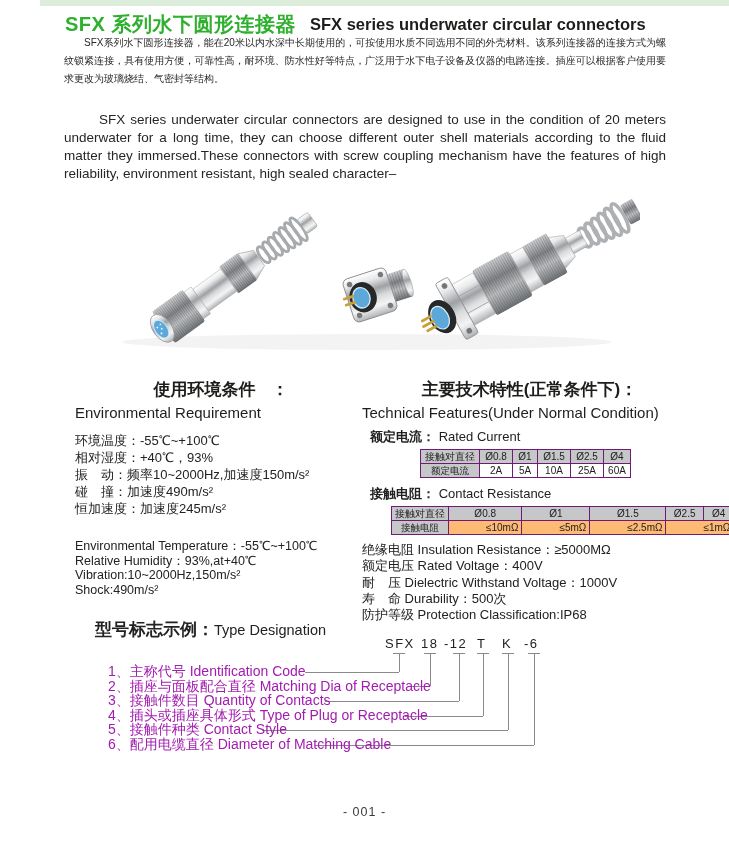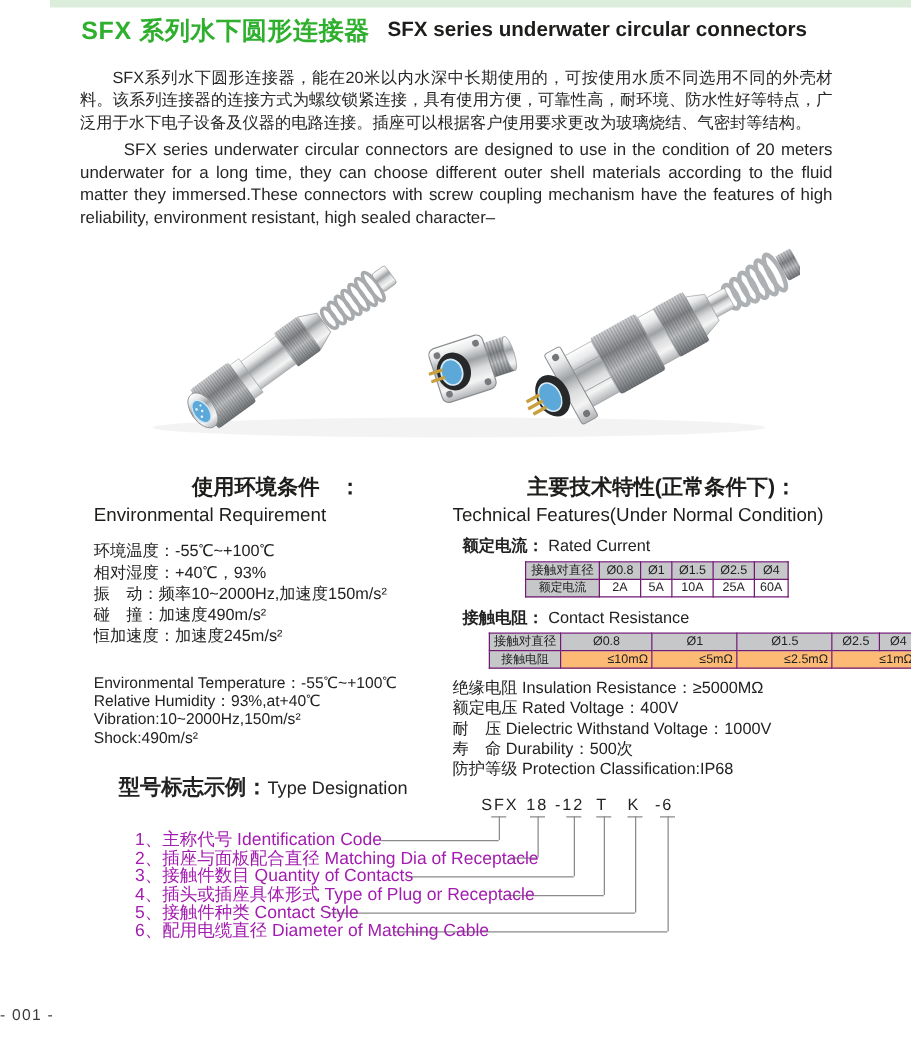--- a/index.html
+++ b/index.html
@@ -12,21 +12,21 @@
   
   .top-strip { left:40px; top:0; width:689px; height:6px; background:#dceedb; }
 
   
   .header { left:65px; top:11px; display:flex; align-items:center; gap:14px; white-space:nowrap; }
   .title-zh { font-size:20px; font-weight:bold; color:#2eb02e; letter-spacing:0.5px; }
   .title-en { font-size:16.5px; font-weight:bold; color:#1d1d1b; }
 
   
   .intro-zh {
-    left:64px; top:40px; width:602px; font-size:13px; line-height:18px;
+    left:64px; top:24px; width:602px; font-size:10px; line-height:18px;
     text-align:justify; text-indent:2em; color:#262626;
   }
   .intro-en {
     left:64px; top:97px; width:602px; font-size:13.5px; line-height:18px;
     text-align:justify; text-indent:2.6em; color:#262626;
   }
 
   
   .photo { left:95px; top:182px; width:545px; height:172px; }
 
@@ -73,21 +73,21 @@
   .v4 { left:508px; height:77px; } .v5 { left:534px; height:92px; }
   .h0 { top:672px; left:305px; width:94px;  }
   .h1 { top:686px; left:408px; width:22px;  }
   .h2 { top:701px; left:325px; width:134px; }
   .h3 { top:716px; left:405px; width:78px;  }
   .h4 { top:730px; left:262px; width:246px; }
   .h5 { top:745px; left:315px; width:219px; }
   .desig-items { left:108px; top:664px; font-size:14px; line-height:14.6px; color:#a21caf; }
 
   
-  .footer { left:0; top:805px; width:729px; text-align:left; font-size:12.5px; color:#3c3c3c; letter-spacing:1px; }
+  .footer { left:0; top:805px; width:729px; text-align:center; font-size:12.5px; color:#3c3c3c; letter-spacing:1px; }
 </style>
 </head>
 <body>
 
 <div class="page">
 
   <div class="abs top-strip"></div>
 
   <div class="abs header">
     <span class="title-zh">SFX 系列水下圆形连接器</span>

